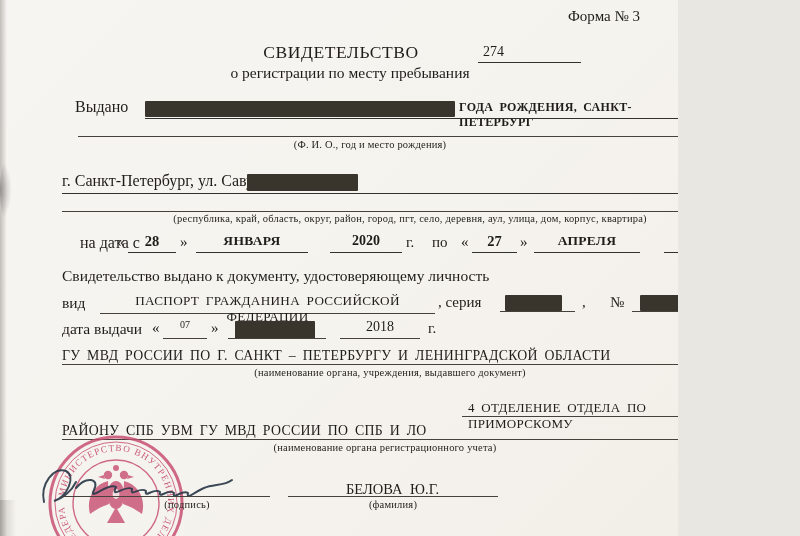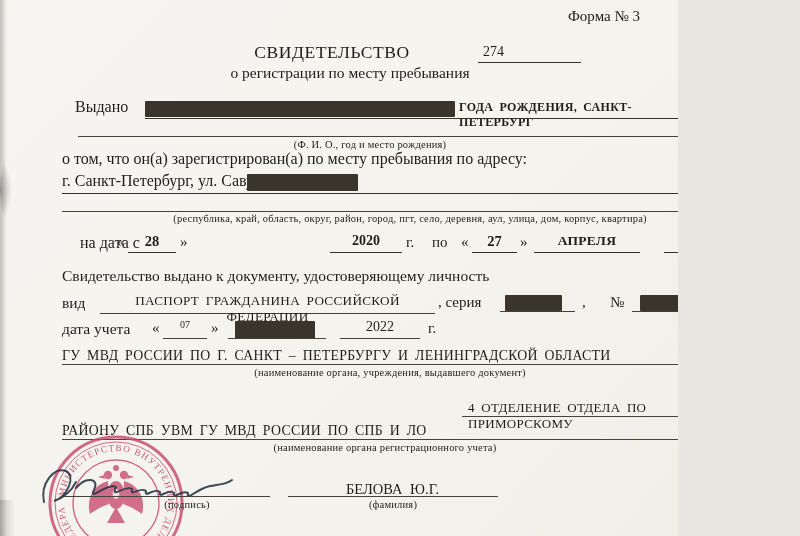--- a/index.html
+++ b/index.html
@@ -29,44 +29,44 @@
 <body>
 
 <div id="doc">
 
   <div class="abs edge-shadow"></div>
   <div class="abs smudge"></div>
   <div class="abs corner"></div>
 
   <div class="abs" style="top:8px;right:38px;font-size:15px;">Форма № 3</div>
 
-  <div class="abs" style="top:42px;left:0;width:664px;text-align:center;font-size:17.5px;letter-spacing:.6px;">СВИДЕТЕЛЬСТВО</div>
+  <div class="abs" style="top:42px;left:0;width:664px;text-align:center;font-size:17.5px;letter-spacing:.6px;padding-left:9px;">СВИДЕТЕЛЬСТВО</div>
   <div class="abs u15" style="top:44px;left:478px;width:98px;height:18px;font-size:14px;padding-left:5px;">274</div>
   <div class="abs" style="top:64px;left:0;width:700px;text-align:center;font-size:15.5px;">о регистрации по месту пребывания</div>
 
   <div class="abs" style="top:98px;left:75px;font-size:16px;">Выдано</div>
   <div class="abs redact" style="top:101px;left:145px;width:310px;height:16px;"></div>
   <div class="abs b caps" style="top:100px;left:459px;font-size:12px;">ГОДА РОЖДЕНИЯ, САНКТ-ПЕТЕРБУРГ</div>
   <div class="abs u15" style="top:103px;left:145px;width:617px;height:15px;"></div>
 
   <div class="abs u10" style="top:122px;left:78px;width:684px;height:14px;"></div>
   <div class="abs cap" style="top:139px;left:38px;width:664px;text-align:center;">(Ф. И. О., год и место рождения)</div>
 
-  <div class="abs" style="top:150px;left:62px;font-size:16px;">о том, что он(а) зарегистрирован(а) по месту пребывания по адресу:</div>
 
   <div class="abs" style="top:172px;left:62px;font-size:16px;">г. Санкт-Петербург, ул. Савушкина, дом</div>
   <div class="abs redact" style="top:174px;left:247px;width:111px;height:17px;"></div>
   <div class="abs u15" style="top:178px;left:62px;width:700px;height:15px;"></div>
   <div class="abs u10" style="top:196px;left:62px;width:700px;height:15px;"></div>
   <div class="abs cap" style="top:213px;left:80px;width:660px;text-align:center;">(республика, край, область, округ, район, город, пгт, село, деревня, аул, улица, дом, корпус, квартира)</div>
 
   <div class="abs" style="top:234px;left:80px;font-size:16px;">на дата с</div>
   <div class="abs" style="top:234px;left:117px;font-size:15px;">«</div>
   <div class="abs u15 cell b" style="top:233px;left:128px;width:48px;height:19px;font-size:14.5px;">28</div>
   <div class="abs" style="top:234px;left:180px;font-size:15px;">»</div>
+  <div class="abs u15 cell b caps" style="top:233px;left:196px;width:112px;height:19px;font-size:13.5px;">ЯНВАРЯ</div>
   <div class="abs u15 cell b" style="top:233px;left:330px;width:72px;height:19px;font-size:14px;">2020</div>
   <div class="abs" style="top:234px;left:406px;font-size:15px;">г.</div>
   <div class="abs" style="top:234px;left:432px;font-size:15px;">по</div>
   <div class="abs" style="top:234px;left:461px;font-size:15px;">«</div>
   <div class="abs u15 cell b" style="top:233px;left:472px;width:45px;height:19px;font-size:14.5px;">27</div>
   <div class="abs" style="top:234px;left:520px;font-size:15px;">»</div>
   <div class="abs u15 cell b caps" style="top:233px;left:534px;width:106px;height:19px;font-size:13.5px;">АПРЕЛЯ</div>
   <div class="abs u15 cell b" style="top:233px;left:664px;width:70px;height:19px;font-size:14px;">2020</div>
   <div class="abs" style="top:234px;left:738px;font-size:15px;">г.</div>
 
@@ -75,27 +75,27 @@
   <div class="abs" style="top:294px;left:62px;font-size:15.5px;">вид</div>
   <div class="abs u10 cell caps" style="top:293px;left:100px;width:335px;height:20px;font-size:13.2px;">ПАСПОРТ ГРАЖДАНИНА РОССИЙСКОЙ ФЕДЕРАЦИИ</div>
   <div class="abs" style="top:294px;left:438px;font-size:15px;">, серия</div>
   <div class="abs redact" style="top:295px;left:505px;width:57px;height:16px;"></div>
   <div class="abs u10" style="top:295px;left:500px;width:75px;height:16px;"></div>
   <div class="abs" style="top:294px;left:582px;font-size:15px;">,</div>
   <div class="abs" style="top:294px;left:610px;font-size:15px;">№</div>
   <div class="abs redact" style="top:295px;left:640px;width:55px;height:16px;"></div>
   <div class="abs u10" style="top:295px;left:632px;width:130px;height:16px;"></div>
 
-  <div class="abs" style="top:320px;left:62px;font-size:15.5px;">дата учета</div>
+  <div class="abs" style="top:320px;left:62px;font-size:15.5px;">дата выдачи</div>
   <div class="abs" style="top:320px;left:152px;font-size:15px;">«</div>
   <div class="abs u10 cell" style="top:319px;left:163px;width:44px;height:19px;font-size:10px;">07</div>
   <div class="abs" style="top:320px;left:211px;font-size:15px;">»</div>
   <div class="abs redact" style="top:321px;left:235px;width:80px;height:18px;"></div>
   <div class="abs u10" style="top:320px;left:228px;width:98px;height:18px;"></div>
-  <div class="abs u10 cell" style="top:319px;left:340px;width:80px;height:19px;font-size:14px;">2022</div>
+  <div class="abs u10 cell" style="top:319px;left:340px;width:80px;height:19px;font-size:14px;">2018</div>
   <div class="abs" style="top:320px;left:428px;font-size:15px;">г.</div>
 
   <div class="abs caps" style="top:348px;left:62px;font-size:13.8px;">ГУ МВД РОССИИ ПО Г. САНКТ – ПЕТЕРБУРГУ И ЛЕНИНГРАДСКОЙ ОБЛАСТИ</div>
   <div class="abs u10" style="top:350px;left:62px;width:693px;height:14px;"></div>
   <div class="abs cap" style="top:367px;left:60px;width:660px;text-align:center;">(наименование органа, учреждения, выдавшего документ)</div>
 
   <div class="abs caps" style="top:400px;left:468px;font-size:13px;">4 ОТДЕЛЕНИЕ ОТДЕЛА  ПО ПРИМОРСКОМУ</div>
   <div class="abs u10" style="top:400px;left:462px;width:298px;height:16px;"></div>
   <div class="abs caps" style="top:423px;left:62px;font-size:13.8px;">РАЙОНУ СПБ УВМ  ГУ  МВД РОССИИ  ПО СПБ  И  ЛО</div>
   <div class="abs u10" style="top:425px;left:62px;width:700px;height:14px;"></div>

